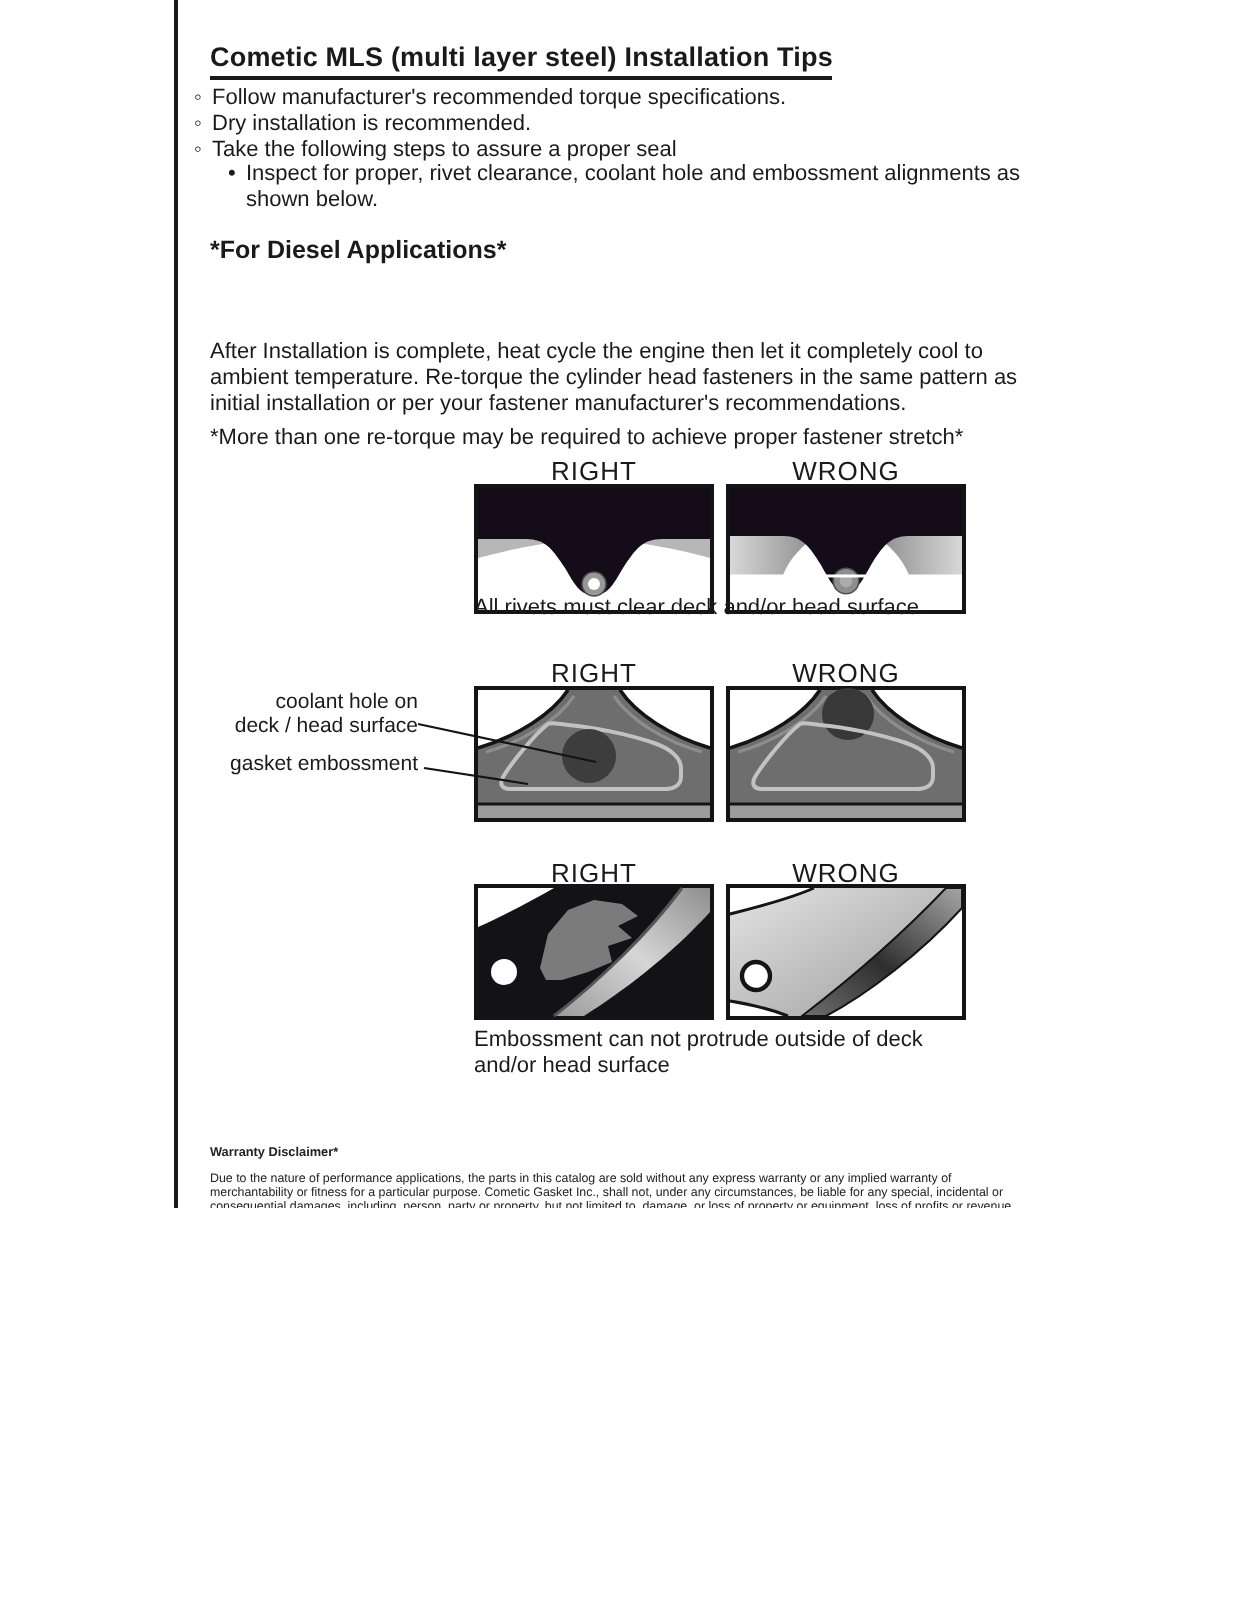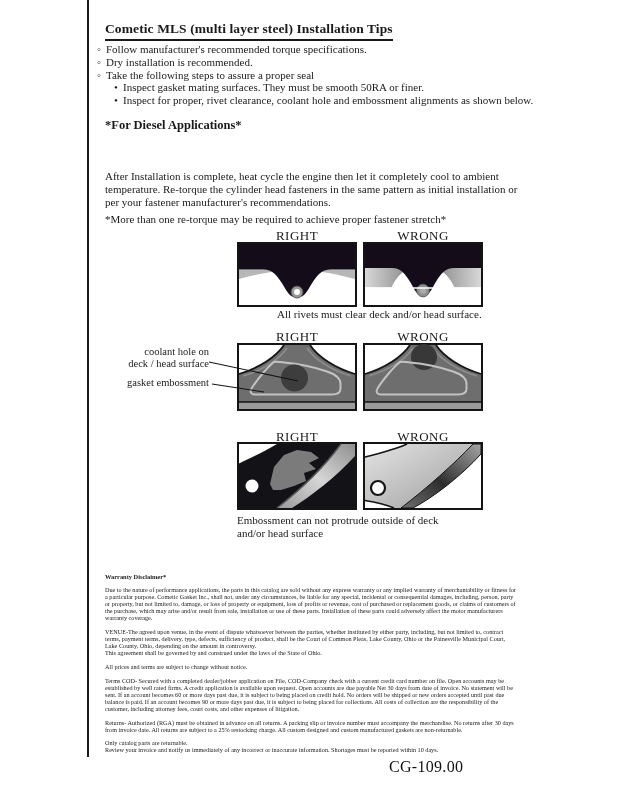--- a/index.html
+++ b/index.html
@@ -1,17 +1,17 @@
 <!DOCTYPE html>
 <html><head>
 <meta charset="utf-8">
 <style>
   html,body{margin:0;padding:0;background:#fff;}
-  .page{position:relative;width:618px;height:800px;background:#ffffff;
-        font-family:Liberation Serif, serif;color:#1a1a1a;overflow:hidden;}
+  .page{position:relative;width:618px;height:604px;background:#ffffff;
+        font-family:Liberation Sans, sans-serif;color:#1a1a1a;overflow:hidden;}
   .vrule{position:absolute;left:87px;top:0;width:2px;height:757px;background:#1a1a1a;}
   .title{position:absolute;left:105px;top:21px;font-size:13.5px;font-weight:bold;
          border-bottom:2px solid #1a1a1a;padding-bottom:2px;letter-spacing:.1px;}
   .bullets{position:absolute;left:97px;top:43px;font-size:11px;line-height:12.8px;width:440px;}
   .b{position:relative;padding-left:9px;}
   .b::before{content:"\25E6";position:absolute;left:0;top:0;}
   .sb{position:relative;padding-left:26px;}
   .sb::before{content:"\2022";position:absolute;left:17px;top:0;}
   .diesel-h{position:absolute;left:105px;top:118px;font-size:12.5px;font-weight:bold;}
   .para{position:absolute;left:105px;width:426px;font-size:11px;line-height:13px;}
@@ -32,21 +32,20 @@
 
 <div class="page">
   <div class="vrule"></div>
 
   <div class="title">Cometic MLS (multi layer steel) Installation Tips</div>
 
   <div class="bullets">
     <div class="b">Follow manufacturer's recommended torque specifications.</div>
     <div class="b">Dry installation is recommended.</div>
     <div class="b">Take the following steps to assure a proper seal</div>
-    <div class="sb">Inspect gasket mating surfaces.  They must be smooth 50RA or finer.</div>
     <div class="sb">Inspect for proper, rivet clearance, coolant hole and embossment alignments as shown below.</div>
   </div>
 
   <div class="diesel-h">*For Diesel Applications*</div>
   <div class="para p2">After Installation is complete, heat cycle the engine then let it completely cool to ambient temperature. Re-torque the cylinder head fasteners in the same pattern as initial installation or per your fastener manufacturer's recommendations.</div>
   <div class="para note">*More than one re-torque may be required to achieve proper fastener stretch*</div>
 
   <div class="dg-h" style="left:237px;top:228px;">RIGHT</div>
   <div class="dg-h" style="left:363px;top:228px;">WRONG</div>
 
@@ -76,21 +75,21 @@
       <rect x="1" y="1" width="118" height="63" fill="#ffffff" stroke="#141414" stroke-width="2"></rect>
       <path d="M2,26 H46 C38.5,30 32,37 28.5,45.5 L2,45.5 Z" fill="url(#g1l)"></path>
       <path d="M118,26 H74 C81.5,30 88,37 91.5,45.5 L118,45.5 Z" fill="url(#g1r)"></path>
       <path d="M2,2 H118 V26 H91 C82,26 78,31.5 72.5,40.5 C68,48.5 66,53.5 60,53.5 C54,53.5 52,48.5 47.5,40.5 C42,31.5 38,26 29,26 H2 Z" fill="#140c19"></path>
       <circle cx="60" cy="48.5" r="6.4" fill="#8e8e8e" stroke="#4f4f4f" stroke-width="0.8"></circle>
       <circle cx="60" cy="48.5" r="3.2" fill="#ababab"></circle>
       <line x1="2" y1="46" x2="118" y2="46" stroke="#ffffff" stroke-width="1.6"></line>
     </svg>
   </div>
 
-  <div class="cap" style="left:237px;top:308px;margin-left:40px;">All rivets must clear deck and/or head surface.</div>
+  <div class="cap" style="left:237px;top:298px;">All rivets must clear deck and/or head surface.</div>
 
   <div class="dg-h" style="left:237px;top:329px;">RIGHT</div>
   <div class="dg-h" style="left:363px;top:329px;">WRONG</div>
 
   <div class="ann" style="top:346px;">
     <div>coolant hole on</div>
     <div>deck / head surface</div>
   </div>
   <div class="ann" style="top:377px;">gasket embossment</div>
 

